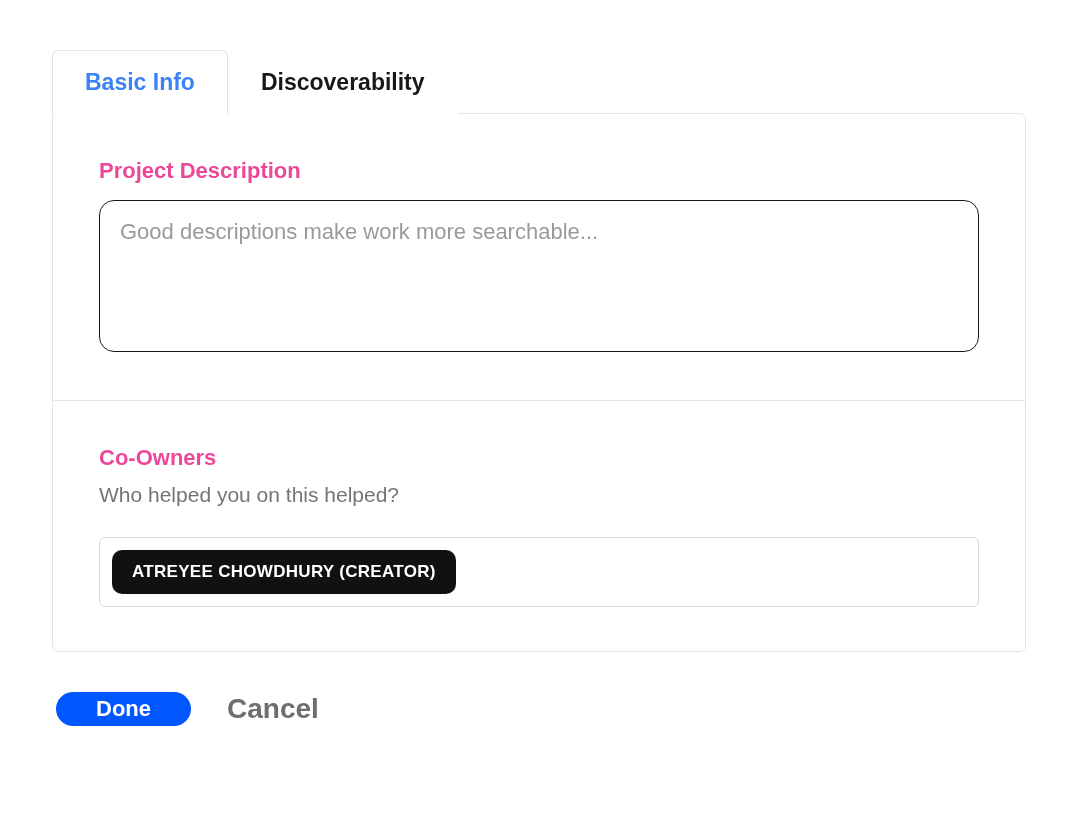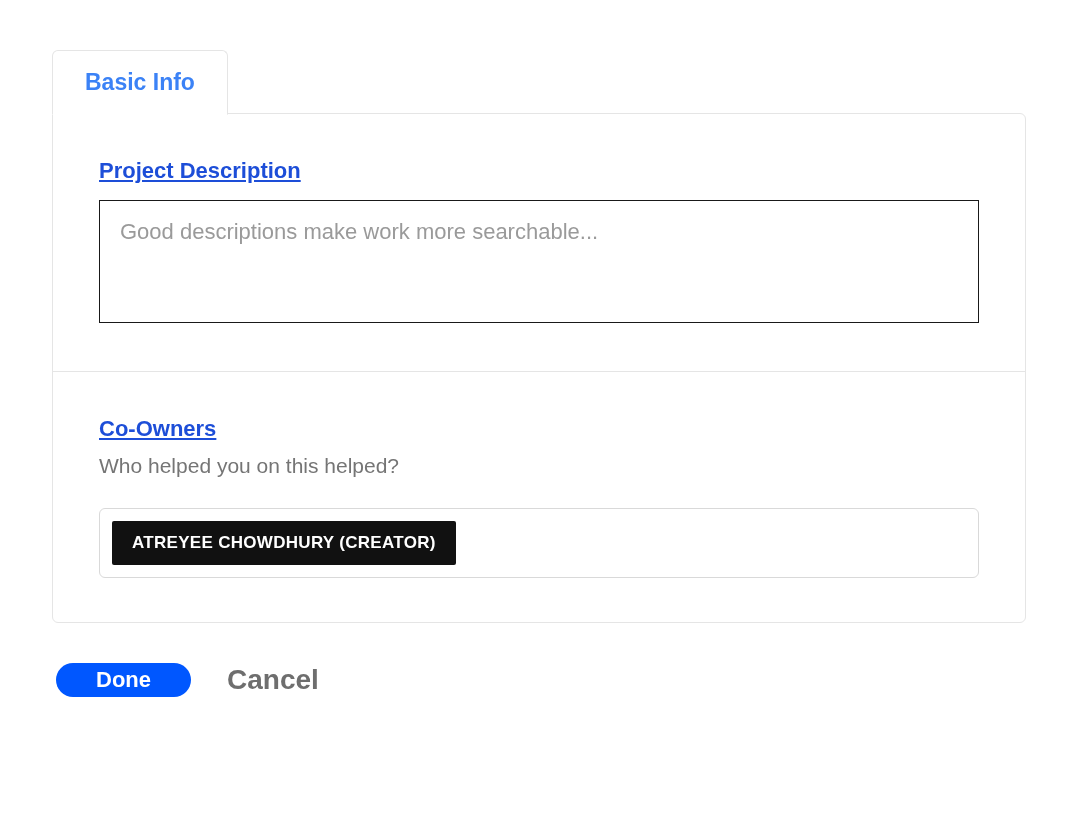--- a/index.html
+++ b/index.html
@@ -48,35 +48,34 @@
     }
     .section {
       padding: 44px 46px 44px 46px;
     }
     .section + .section {
       border-top: 1px solid #e5e5e5;
     }
     .section-title {
       font-size: 22px;
       font-weight: 700;
-      color: #1d4ed8;
+      color: #ec4899;
       margin-bottom: 16px;
-      text-decoration: underline;
     }
     .section-sub {
       font-size: 21px;
       color: #757575;
       margin-bottom: 30px;
       margin-top: -4px;
     }
     .desc-input {
       width: 100%;
-      height: 123px;
+      height: 152px;
       border: 1px solid #191919;
-      border-radius: 0;
+      border-radius: 15px;
       padding: 18px 20px;
       font-size: 22px;
       font-family: inherit;
       color: #191919;
       resize: none;
     }
     .desc-input::placeholder { color: #9a9a9a; }
     .owners-box {
       border: 1px solid #d9d9d9;
       border-radius: 6px;
@@ -88,21 +87,21 @@
       flex-wrap: wrap;
       cursor: text;
     }
     .chip {
       background: #111;
       color: #fff;
       font-size: 17px;
       font-weight: 700;
       letter-spacing: 0.3px;
       padding: 12px 20px;
-      border-radius: 2px;
+      border-radius: 10px;
       white-space: nowrap;
     }
     .actions {
       display: flex;
       align-items: center;
       gap: 36px;
       margin-top: 40px;
       padding-left: 4px;
     }
     .btn-done {
@@ -122,20 +121,21 @@
       font-size: 28px;
       font-weight: 600;
       cursor: pointer;
     }
   </style>
 </head>
 <body>
 
 <div class="tabs">
   <div class="tab active">Basic Info</div>
+  <div class="tab">Discoverability</div>
 </div>
 
 <div class="panel">
 
   <div class="section">
     <div class="section-title">Project Description</div>
     <textarea class="desc-input" placeholder="Good descriptions make work more searchable..." style=""></textarea>
   </div>
 
   <div class="section">

